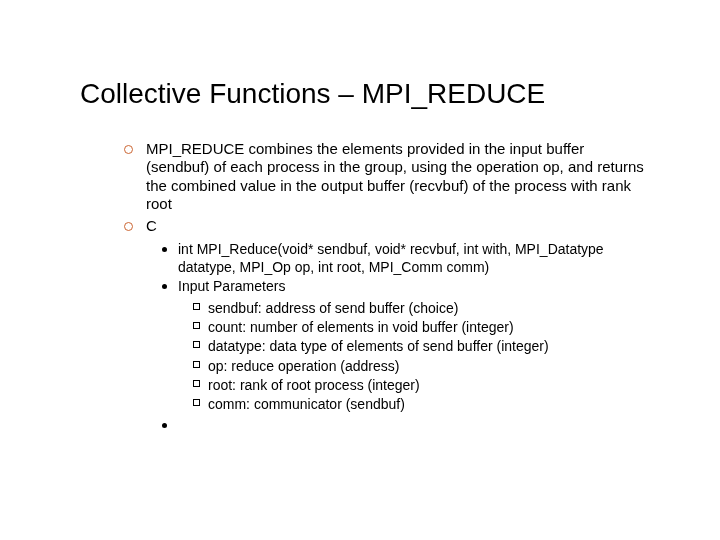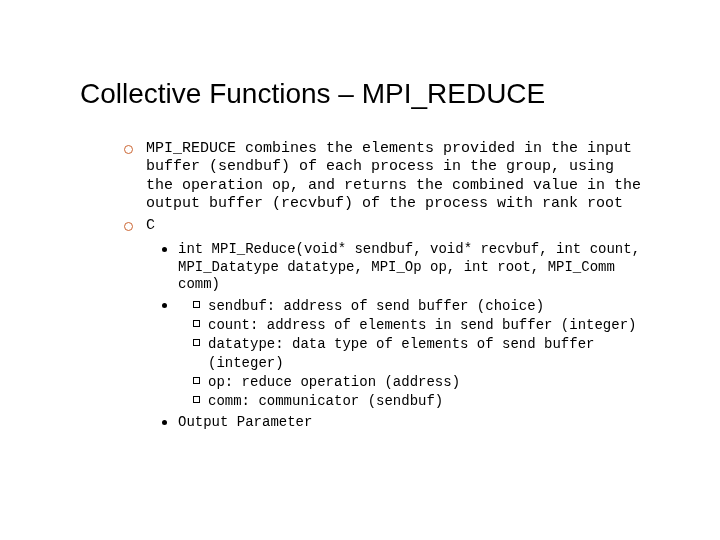--- a/index.html
+++ b/index.html
@@ -101,54 +101,54 @@
     background: transparent;
   }
   .lvl3-text {
     font-size: 14px;
     line-height: 1.3;
   }
 
   .body {
     margin-left: 78px;
     margin-right: 10px;
-    font-family: Liberation Mono, monospace;
   }
 </style>
 </head>
 <body>
 
 <div class="slide">
 
   <div class="title">Collective Functions – MPI_REDUCE</div>
 
   <div class="body">
     <ul class="lvl1">
       <li>
         <div class="lvl1-text">MPI_REDUCE combines the elements provided in the input buffer (sendbuf) of each process in the group, using the operation op, and returns the combined value in the output buffer (recvbuf) of the process with rank root</div>
       </li>
       <li>
         <div class="lvl1-text">C</div>
 
         <ul class="lvl2">
           <li>
-            <div class="lvl2-text">int MPI_Reduce(void* sendbuf, void* recvbuf, int count, MPI_Datatype datatype, MPI_Op op, int root, MPI_Comm comm)</div>
+            <div class="lvl2-text">int MPI_Reduce(void* sendbuf, void* recvbuf, int with, MPI_Datatype datatype, MPI_Op op, int root, MPI_Comm comm)</div>
           </li>
           <li>
+            <div class="lvl2-text">Input Parameters</div>
 
             <ul class="lvl3">
               <li><span class="lvl3-text">sendbuf: address of send buffer (choice)</span></li>
-              <li><span class="lvl3-text">count: address of elements in send buffer (integer)</span></li>
+              <li><span class="lvl3-text">count: number of elements in void buffer (integer)</span></li>
               <li><span class="lvl3-text">datatype: data type of elements of send buffer (integer)</span></li>
               <li><span class="lvl3-text">op: reduce operation (address)</span></li>
+              <li><span class="lvl3-text">root: rank of root process (integer)</span></li>
               <li><span class="lvl3-text">comm: communicator (sendbuf)</span></li>
             </ul>
           </li>
           <li>
-            <div class="lvl2-text">Output Parameter</div>
 
           </li>
         </ul>
       </li>
     </ul>
   </div>
 
 </div>
 
 </body></html>

